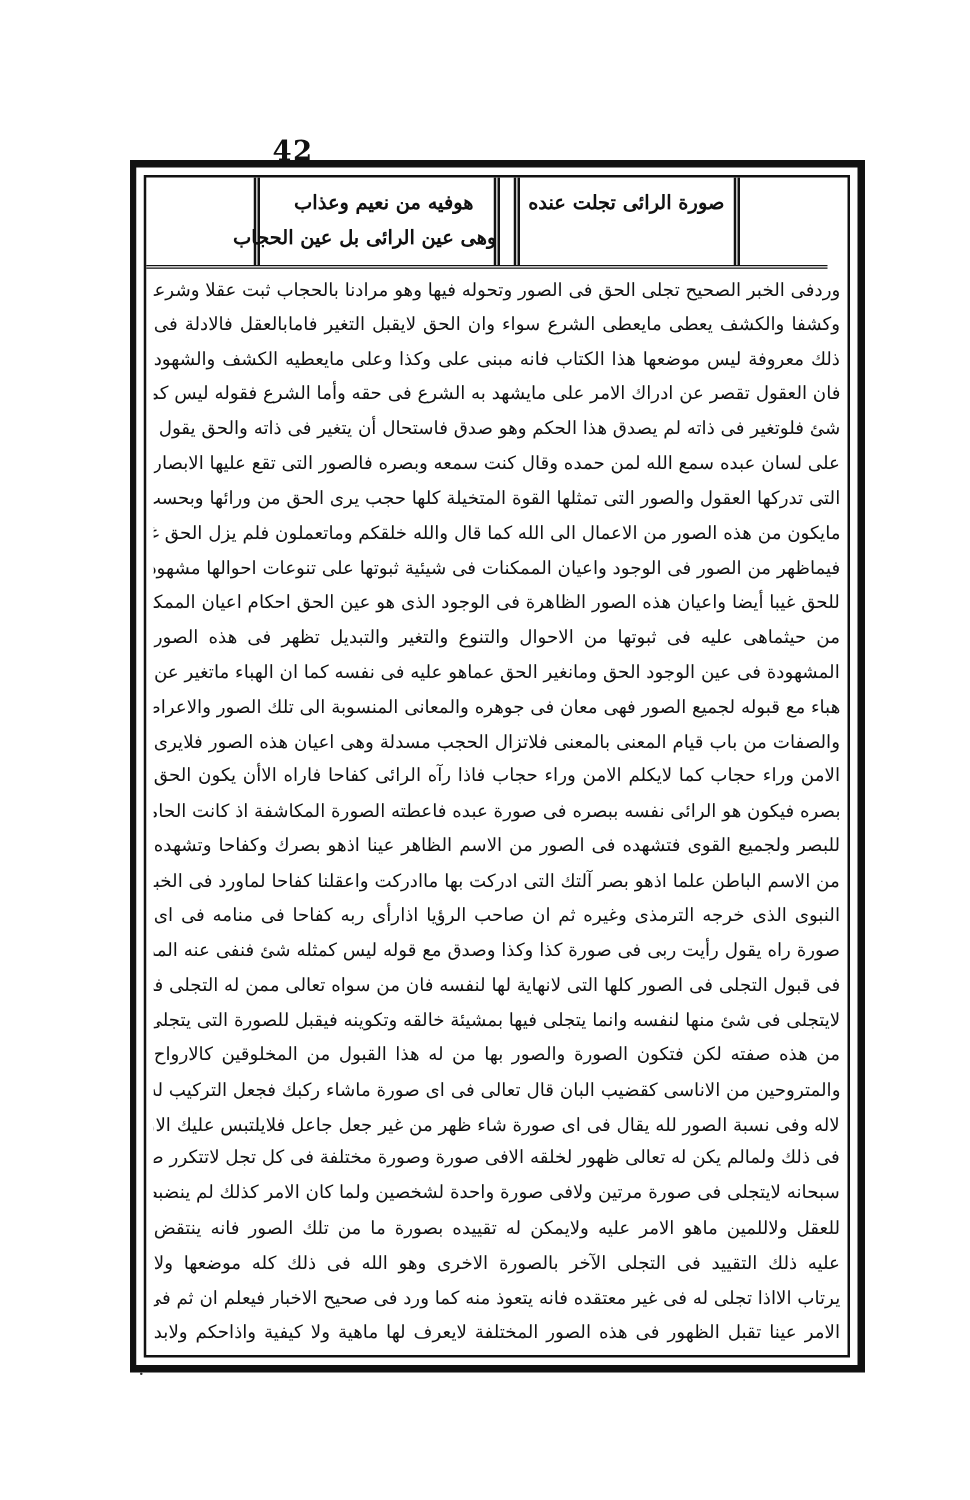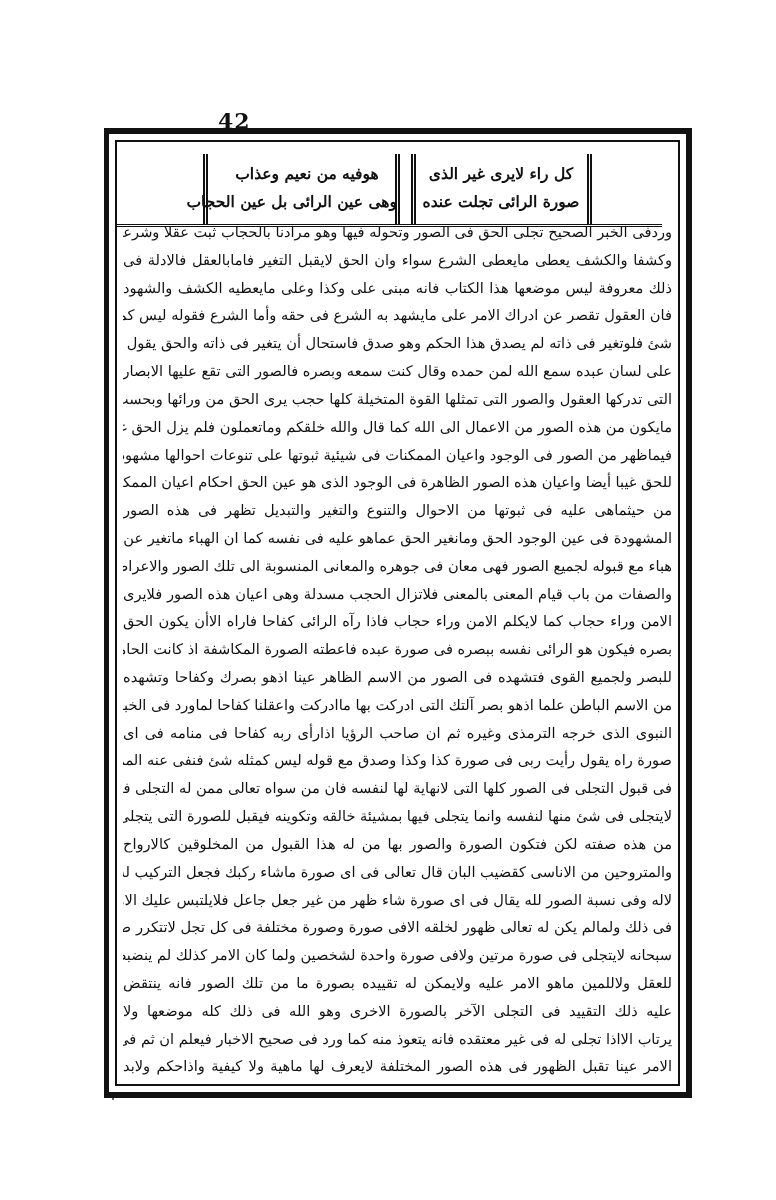--- a/index.html
+++ b/index.html
@@ -5,21 +5,21 @@
   html, body { margin:0; padding:0; background:#ffffff; }
   body { width:776px; height:1200px; position:relative; overflow:hidden;
          font-family:"DejaVu Serif", serif; color:#111; }
   .page-number { position:absolute; left:218px; top:108px; font-size:22px; font-weight:bold;
                  letter-spacing:1px; direction:rtl; }
   .frame { position:absolute; left:104px; top:128px; width:588px; height:970px;
            border:6px solid #111; border-left-width:5px; box-sizing:border-box; }
   .frame-inner { position:absolute; left:6px; top:6px; right:6px; bottom:6px;
                  border:2px solid #111; }
   .header { position:absolute; left:0; right:16px; top:0; height:70px;
-            border-bottom:3px double #111;margin-top:12px; }
+            border-bottom:3px double #111; }
   .hcell { position:absolute; top:6px; height:58px; direction:rtl; text-align:center;
            font-size:15.5px; line-height:28px; font-weight:bold; white-space:nowrap; }
   .vrule { position:absolute; top:0; height:70px; width:5px;
            border-left:2px solid #111; border-right:2px solid #111; box-sizing:border-box; }
   .body-text { position:absolute; left:6px; right:6px; top:76px; bottom:4px;
                direction:rtl; font-size:14.6px; line-height:32.5px; }
   .line { display:block; white-space:nowrap; overflow:hidden; text-align:justify;
           text-align-last:justify; }
   .speck { position:absolute; width:2px; height:2px; background:#333; border-radius:1px; }
 </style>
@@ -33,21 +33,20 @@
 
     <div class="header">
       <div class="vrule" style="left:86px;"></div>
       <div class="hcell" style="left:100px; width:180px;">
         <div>هوفيه من نعيم وعذاب</div>
         <div>وهى عين الرائى بل عين الحجاب</div>
       </div>
       <div class="vrule" style="left:278px;"></div>
       <div class="vrule" style="left:294px;"></div>
       <div class="hcell" style="left:300px; width:168px;">
-        <div>كل راء لايرى غير الذى</div>
         <div>صورة الرائى تجلت عنده</div>
       </div>
       <div class="vrule" style="left:470px;"></div>
     </div>
 
     <div class="body-text" id="body-text" style="line-height: 27.8065px;">
         <span class="line">وردفى الخبر الصحيح تجلى الحق فى الصور وتحوله فيها وهو مرادنا بالحجاب ثبت عقلا وشرعا</span>
         <span class="line">وكشفا والكشف يعطى مايعطى الشرع سواء وان الحق لايقبل التغير فامابالعقل فالادلة فى</span>
         <span class="line">ذلك معروفة ليس موضعها هذا الكتاب فانه مبنى على وكذا وعلى مايعطيه الكشف والشهود</span>
         <span class="line">فان العقول تقصر عن ادراك الامر على مايشهد به الشرع فى حقه وأما الشرع فقوله ليس كمثله</span>

